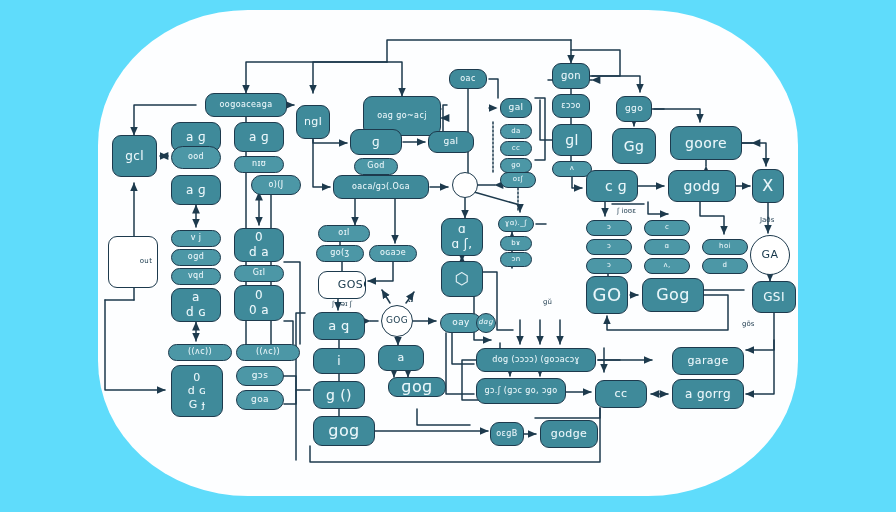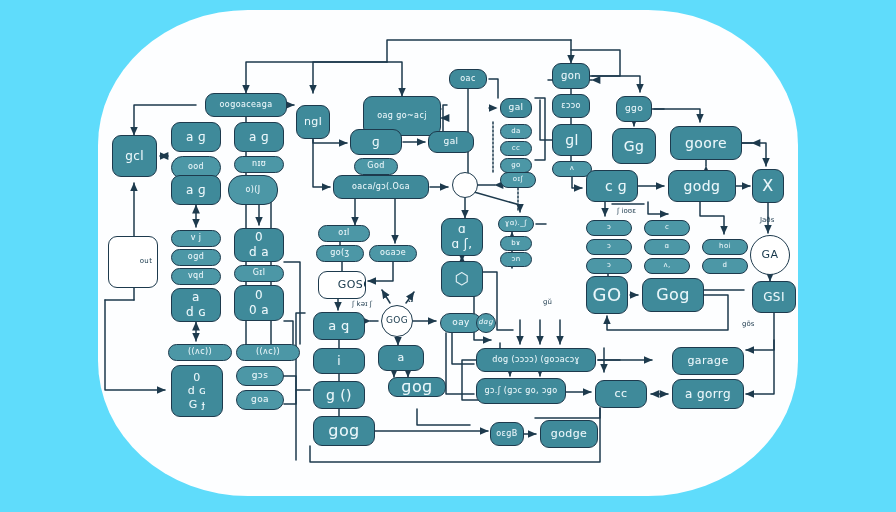--- a/index.html
+++ b/index.html
@@ -229,21 +229,21 @@
       </div>
       <div class="node f8" style="left: 205px; top: 93px; width: 82px; height: 24px;">
         <span class="lbl">oogoaceaga</span>
       </div>
       <div class="node f11" style="left: 296px; top: 93px; width: 34px; height: 34px; margin-top: 12px;">
         <span class="lbl">ngl</span>
       </div>
       <div class="node f12" style="left: 171px; top: 122px; width: 50px; height: 30px;">
         <span class="lbl">a ɡ</span>
       </div>
-      <div class="node f8 pill lite" style="left: 171px; top: 156px; width: 50px; height: 23px;">
+      <div class="node f8 pill lite" style="left: 171px; top: 146px; width: 50px; height: 23px;">
         <span class="lbl">ood</span>
       </div>
       <div class="node f12" style="left: 171px; top: 175px; width: 50px; height: 30px;">
         <span class="lbl">a ɡ</span>
       </div>
       <div class="node f8 pill lite" style="left: 171px; top: 230px; width: 50px; height: 17px;">
         <span class="lbl">v j</span>
       </div>
       <div class="node f8 pill lite" style="left: 171px; top: 249px; width: 50px; height: 17px;">
         <span class="lbl">oɡd</span>
@@ -254,21 +254,21 @@
       <div class="node f12 multi" style="left: 171px; top: 288px; width: 50px; height: 34px;">
         <span class="lbl">a</span>
         <span class="lbl">d ɢ</span>
       </div>
       <div class="node f12" style="left: 234px; top: 122px; width: 50px; height: 30px;">
         <span class="lbl">a ɡ</span>
       </div>
       <div class="node f8 pill lite" style="left: 234px; top: 156px; width: 50px; height: 17px;">
         <span class="lbl">nɪʊ</span>
       </div>
-      <div class="node f8 pill lite" style="left: 228px; top: 175px; width: 50px; height: 30px;">
+      <div class="node f8 pill lite" style="left: 251px; top: 175px; width: 50px; height: 20px;">
         <span class="lbl">o)(J</span>
       </div>
       <div class="node f12 multi" style="left: 234px; top: 228px; width: 50px; height: 34px;">
         <span class="lbl">0</span>
         <span class="lbl">d a</span>
       </div>
       <div class="node f8 pill lite" style="left: 234px; top: 265px; width: 50px; height: 17px;">
         <span class="lbl">Gɪl</span>
       </div>
       <div class="node f12 multi" style="left: 234px; top: 285px; width: 50px; height: 36px;">
@@ -467,20 +467,20 @@
       <div class="node f11" style="left: 540px; top: 420px; width: 58px; height: 28px;">
         <span class="lbl">godge</span>
       </div>
       <div class="node f7 pill lite" style="left: 476px; top: 313px; width: 20px; height: 20px; font-style: italic;">
         <span class="lbl">dɑɡ</span>
       </div>
     </div>
 
   <div id="edgelabels">
       <div class="edgelbl" style="left: 617px; top: 207px;">ʃ ioʊɛ</div>
-      <div class="edgelbl" style="left: 352px; top: 300px;">ʃ kəɪ ʃ</div>
+      <div class="edgelbl" style="left: 332px; top: 300px;">ʃ kəɪ ʃ</div>
       <div class="edgelbl" style="left: 760px; top: 216px;">Jaðs</div>
       <div class="edgelbl" style="left: 742px; top: 320px;">gōs</div>
       <div class="edgelbl" style="left: 543px; top: 298px;">ɡŭ</div>
       <div class="edgelbl" style="left: 408px; top: 296px;">Ω</div>
     </div>
 
 </div>
 
 </body></html>

